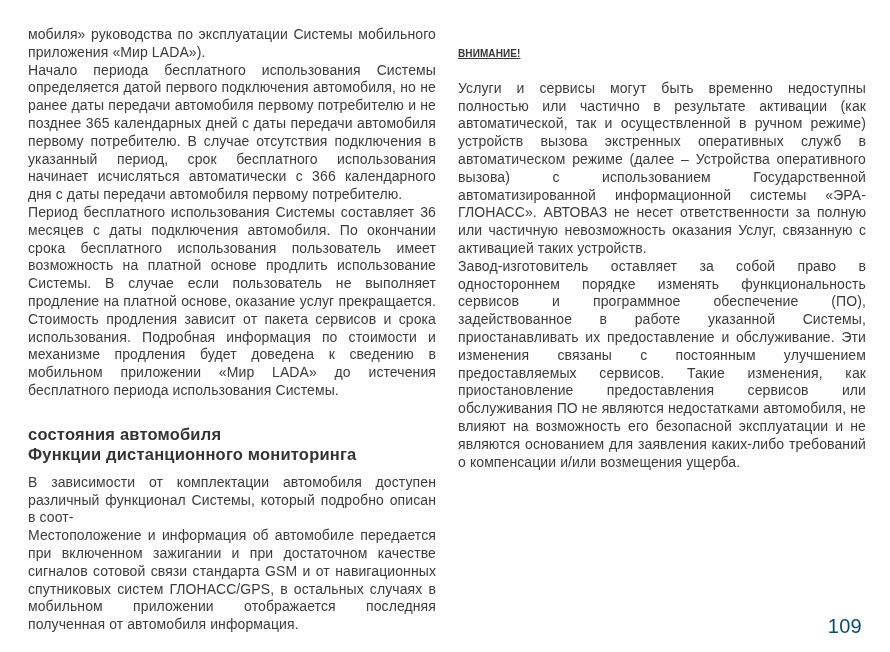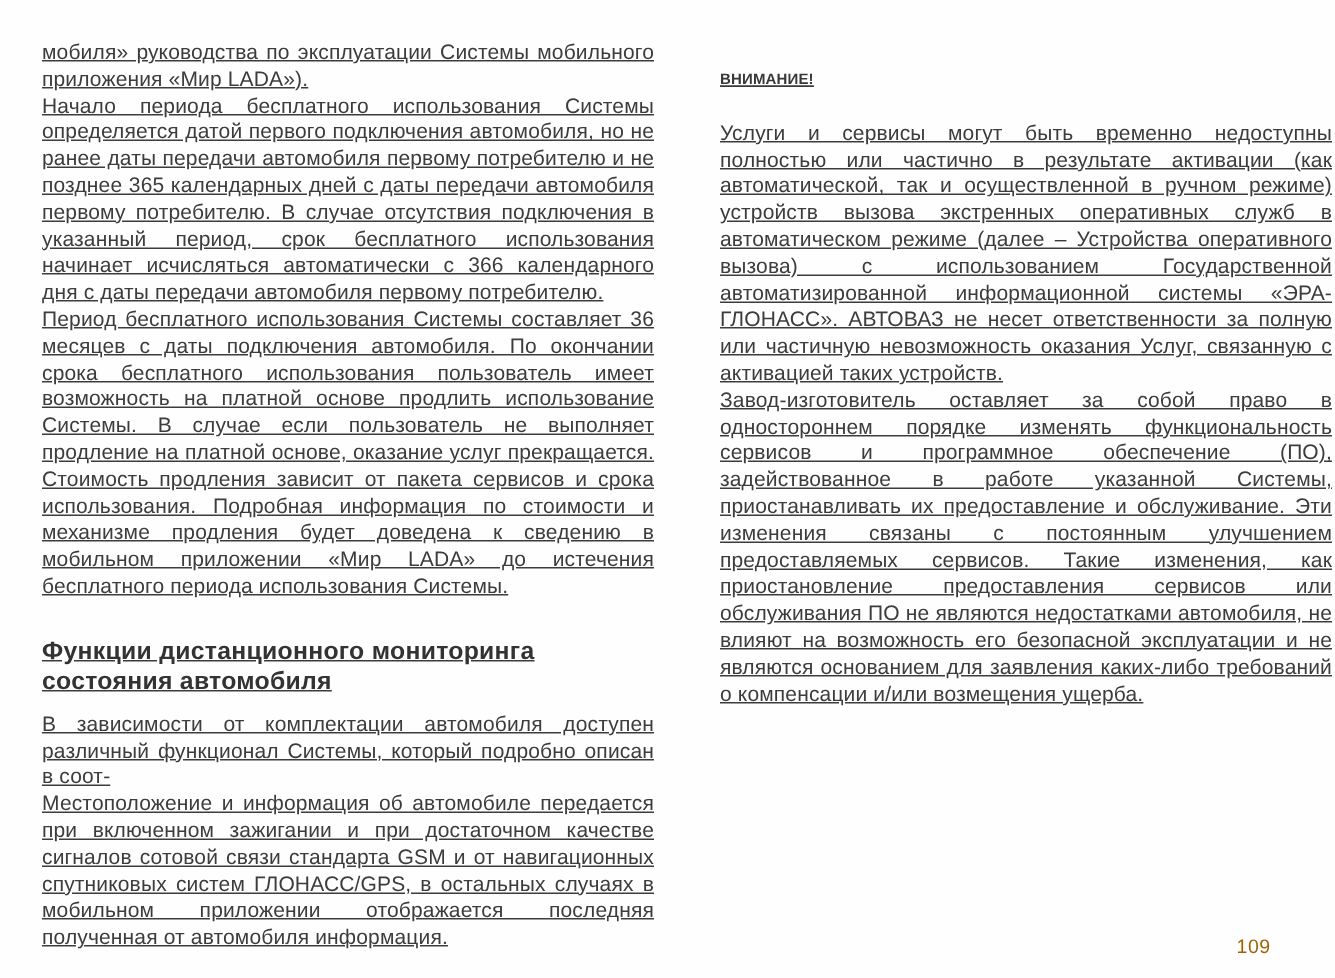--- a/index.html
+++ b/index.html
@@ -12,24 +12,23 @@
     width: 890px;
     height: 652px;
     background: #fefefe;
     font-family: "Liberation Sans", sans-serif;
     color: #3c3c3c;
     overflow: hidden;
     box-sizing: border-box;
   }
   .columns {
     display: flex;
-    gap: 44px;
+    gap: 22px;
     padding: 26px 20px 0 28px;
     box-sizing: border-box;
-    text-decoration: underline;
   }
   .col {
     width: 408px;
     flex: 0 0 408px;
     font-size: 14px;
     line-height: 17.8px;
     text-align: justify;
     letter-spacing: 0.1px;
   }
   .col p {
@@ -56,41 +55,41 @@
   .attention-body {
     font-weight: bold;
     color: #383838;
     margin-top: 2px !important;
   }
   .spaced-top {
     margin-top: 17px !important;
   }
   .page-number {
     position: absolute;
-    right: 43px;
+    right: 28px;
     bottom: 14px;
-    font-size: 13px;
-    color: #a16207;
+    font-size: 20px;
+    color: #0c4a6e;
     letter-spacing: 0.3px;
   }
 </style>
 </head>
 <body>
 
 <div class="page">
   <div class="columns">
 
     <div class="col">
       <p>мобиля» руководства по эксплуатации Системы мобильного приложения «Мир LADA»).</p>
       <p>Начало периода бесплатного использования Системы определяется датой первого подключения автомобиля, но не ранее даты передачи автомобиля первому потребителю и не позднее 365 календарных дней с даты передачи автомобиля первому потребителю. В случае отсутствия подключения в указанный период, срок бесплатного использования начинает исчисляться автоматически с 366 календарного дня с даты передачи автомобиля первому потребителю.</p>
       <p>Период бесплатного использования Системы составляет 36 месяцев с даты подключения автомобиля. По окончании срока бесплатного использования пользователь имеет возможность на платной основе продлить использование Системы. В случае если пользователь не выполняет продление на платной основе, оказание услуг прекращается. Стоимость продления зависит от пакета сервисов и срока использования. Подробная информация по стоимости и механизме продления будет доведена к сведению в мобильном приложении «Мир LADA» до истечения бесплатного периода использования Системы.</p>
 
       <h2 class="section-heading">
+        <span>состояния автомобиля</span>
         <span>Функции дистанционного мониторинга</span>
-        <span>состояния автомобиля</span>
       </h2>
 
       <p>В зависимости от комплектации автомобиля доступен различный функционал Системы, который подробно описан в соот-</p>
       <p>Местоположение и информация об автомобиле передается при включенном зажигании и при достаточном качестве сигналов сотовой связи стандарта GSM и от навигационных спутниковых систем ГЛОНАСС/GPS, в остальных случаях в мобильном приложении отображается последняя полученная от автомобиля информация.</p>
     </div>
 
     <div class="col">
 
       <p class="attention-title">ВНИМАНИЕ!</p>
 

